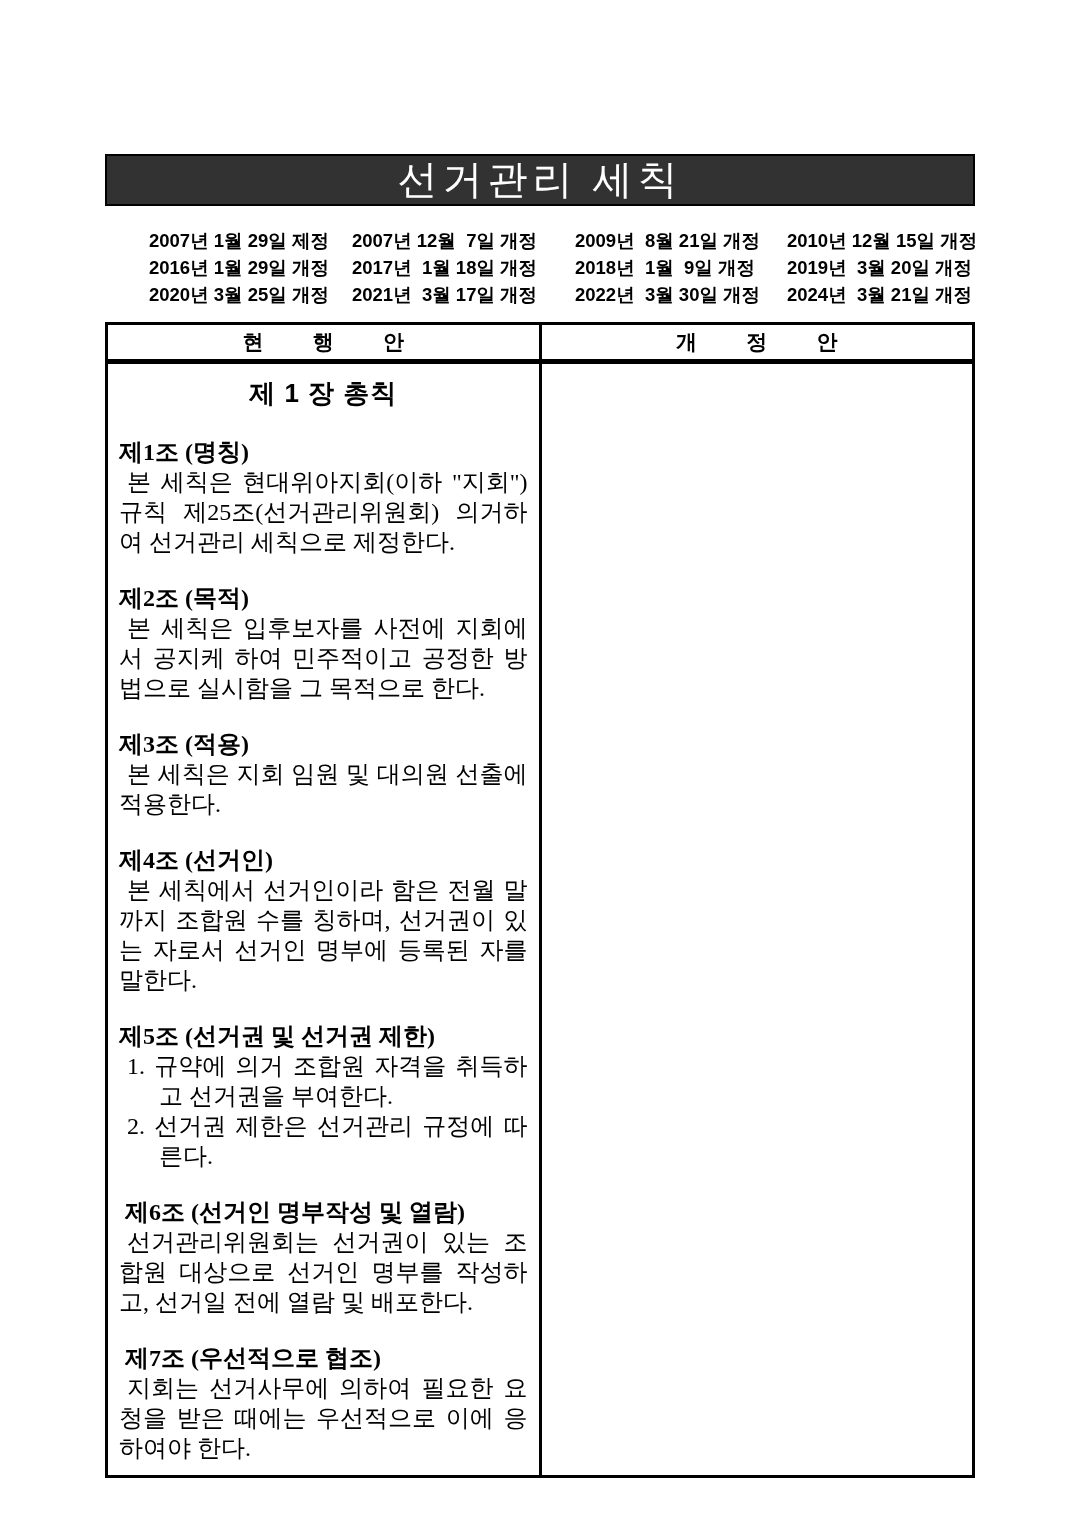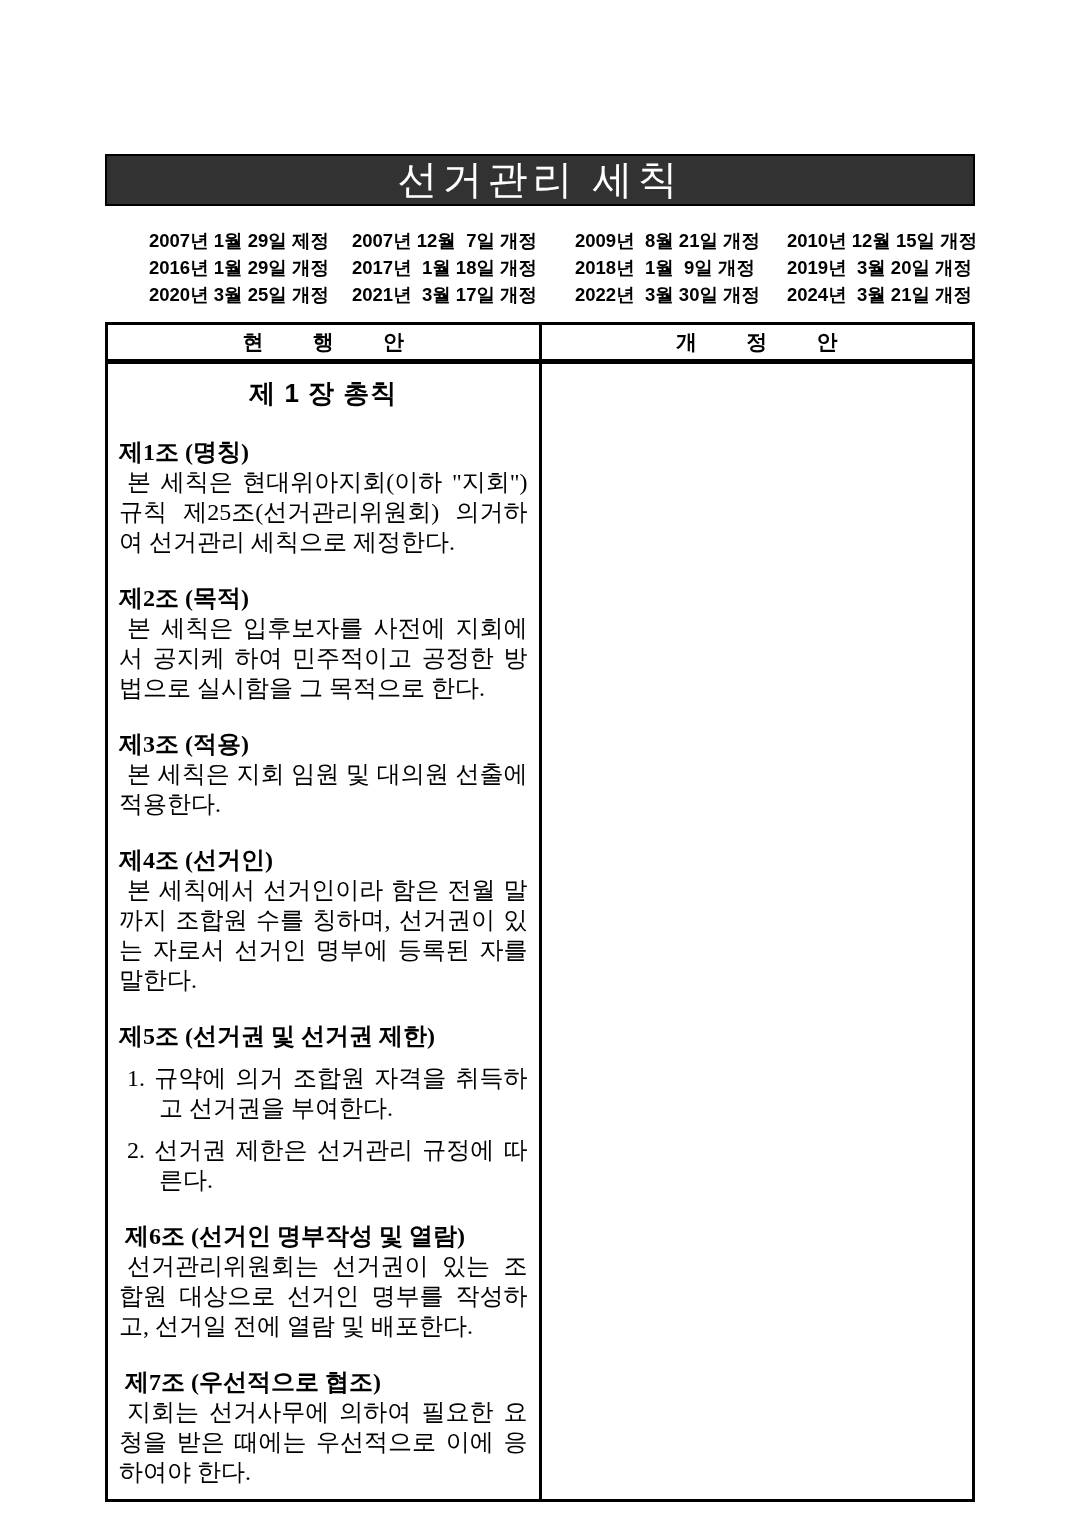--- a/index.html
+++ b/index.html
@@ -98,21 +98,20 @@
     white-space: pre-wrap;
   }
   .article-body {
     text-align: justify;
     text-indent: 8px;
   }
   .article-item {
     text-align: justify;
     padding-left: 40px;
     text-indent: -32px;
-    margin-top: 12px;
   }
 </style>
 </head>
 <body>
 
 <div class="page">
 
   <div class="title-banner">
     <span class="title-text">선거관리 세칙</span>
   </div>

